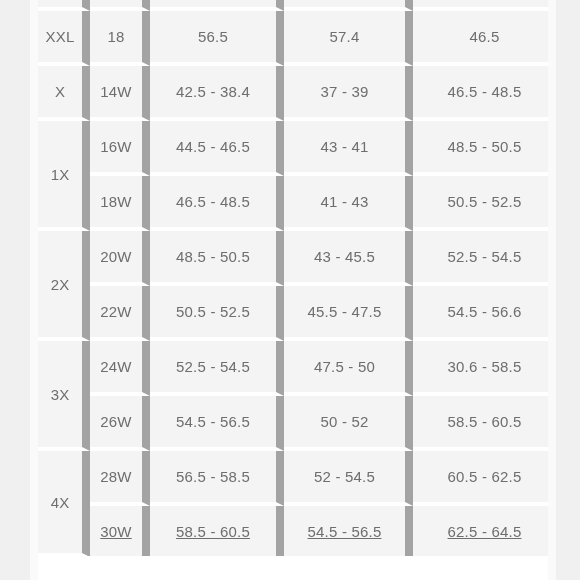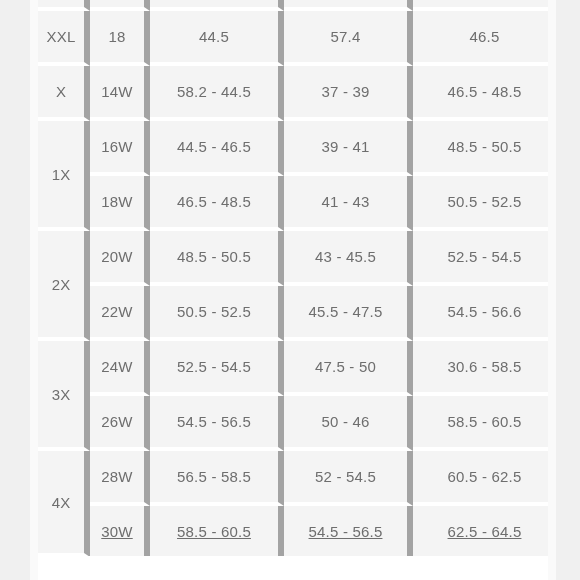--- a/index.html
+++ b/index.html
@@ -59,21 +59,21 @@
     border-collapse: separate;
     border-spacing: 0;
     width: 518px;
     table-layout: fixed;
     
     margin-top: -44px;
   }
 
   table.size-table td {
     background: #f4f4f4;
-    border-right: 6px solid #a3a3a3;
+    border-right: 8px solid #a3a3a3;
     border-bottom: 4px solid #ffffff;
     color: #6e6e6e;
     font-size: 15px;
     text-align: center;
     vertical-align: middle;
     height: 51px;
     padding: 0 4px;
     letter-spacing: 0.2px;
     white-space: nowrap;
   }
@@ -123,36 +123,36 @@
           <tr class="clipped">
             <td class="group" rowspan="1"></td>
             <td></td>
             <td></td>
             <td></td>
             <td></td>
           </tr>
           <tr>
             <td class="group" rowspan="1">XXL</td>
             <td>18</td>
-            <td>44.5</td>
+            <td>56.5</td>
             <td>57.4</td>
             <td>46.5</td>
           </tr>
           <tr>
             <td class="group" rowspan="1">X</td>
             <td>14W</td>
-            <td>58.2 - 44.5</td>
+            <td>42.5 - 38.4</td>
             <td>37 - 39</td>
             <td>46.5 - 48.5</td>
           </tr>
           <tr>
             <td class="group" rowspan="2">1X</td>
             <td>16W</td>
             <td>44.5 - 46.5</td>
-            <td>39 - 41</td>
+            <td>43 - 41</td>
             <td>48.5 - 50.5</td>
           </tr>
           <tr>
             <td>18W</td>
             <td>46.5 - 48.5</td>
             <td>41 - 43</td>
             <td>50.5 - 52.5</td>
           </tr>
           <tr>
             <td class="group" rowspan="2">2X</td>
@@ -170,21 +170,21 @@
           <tr>
             <td class="group" rowspan="2">3X</td>
             <td>24W</td>
             <td>52.5 - 54.5</td>
             <td>47.5 - 50</td>
             <td>30.6 - 58.5</td>
           </tr>
           <tr>
             <td>26W</td>
             <td>54.5 - 56.5</td>
-            <td>50 - 46</td>
+            <td>50 - 52</td>
             <td>58.5 - 60.5</td>
           </tr>
           <tr>
             <td class="group" rowspan="2">4X</td>
             <td>28W</td>
             <td>56.5 - 58.5</td>
             <td>52 - 54.5</td>
             <td>60.5 - 62.5</td>
           </tr>
           <tr>

